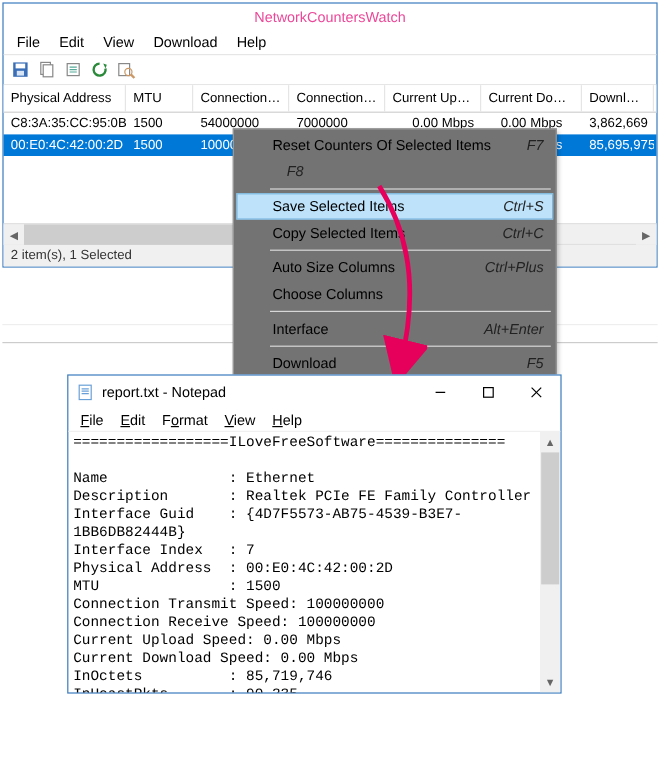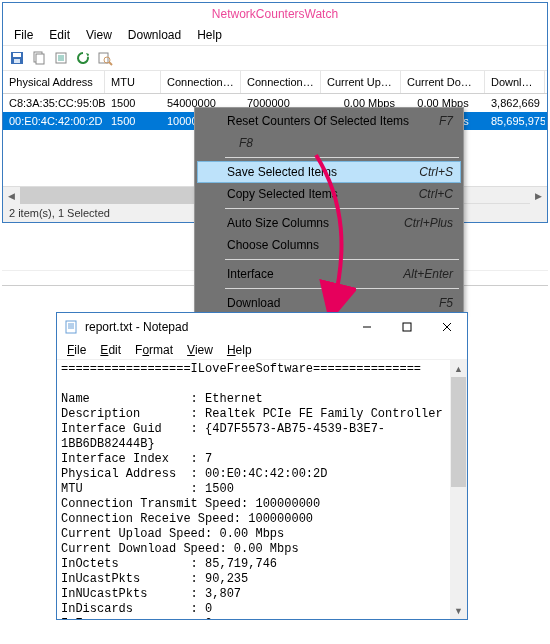--- a/index.html
+++ b/index.html
@@ -157,21 +157,21 @@
     left: 306px;
     top: 153px;
     pointer-events: none;
   }
   
   .notepad {
     position: absolute;
     left: 56px;
     top: 312px;
     width: 412px;
-    height: 308px;
+    height: 266px;
     background: #fff;
     border: 1px solid #3a7bbf;
     display: flex;
     flex-direction: column;
     box-shadow: 0 0 0 rgba(0,0,0,0);
   }
   .np-titlebar {
     display: flex;
     align-items: center;
     padding: 4px 0 4px 8px;

